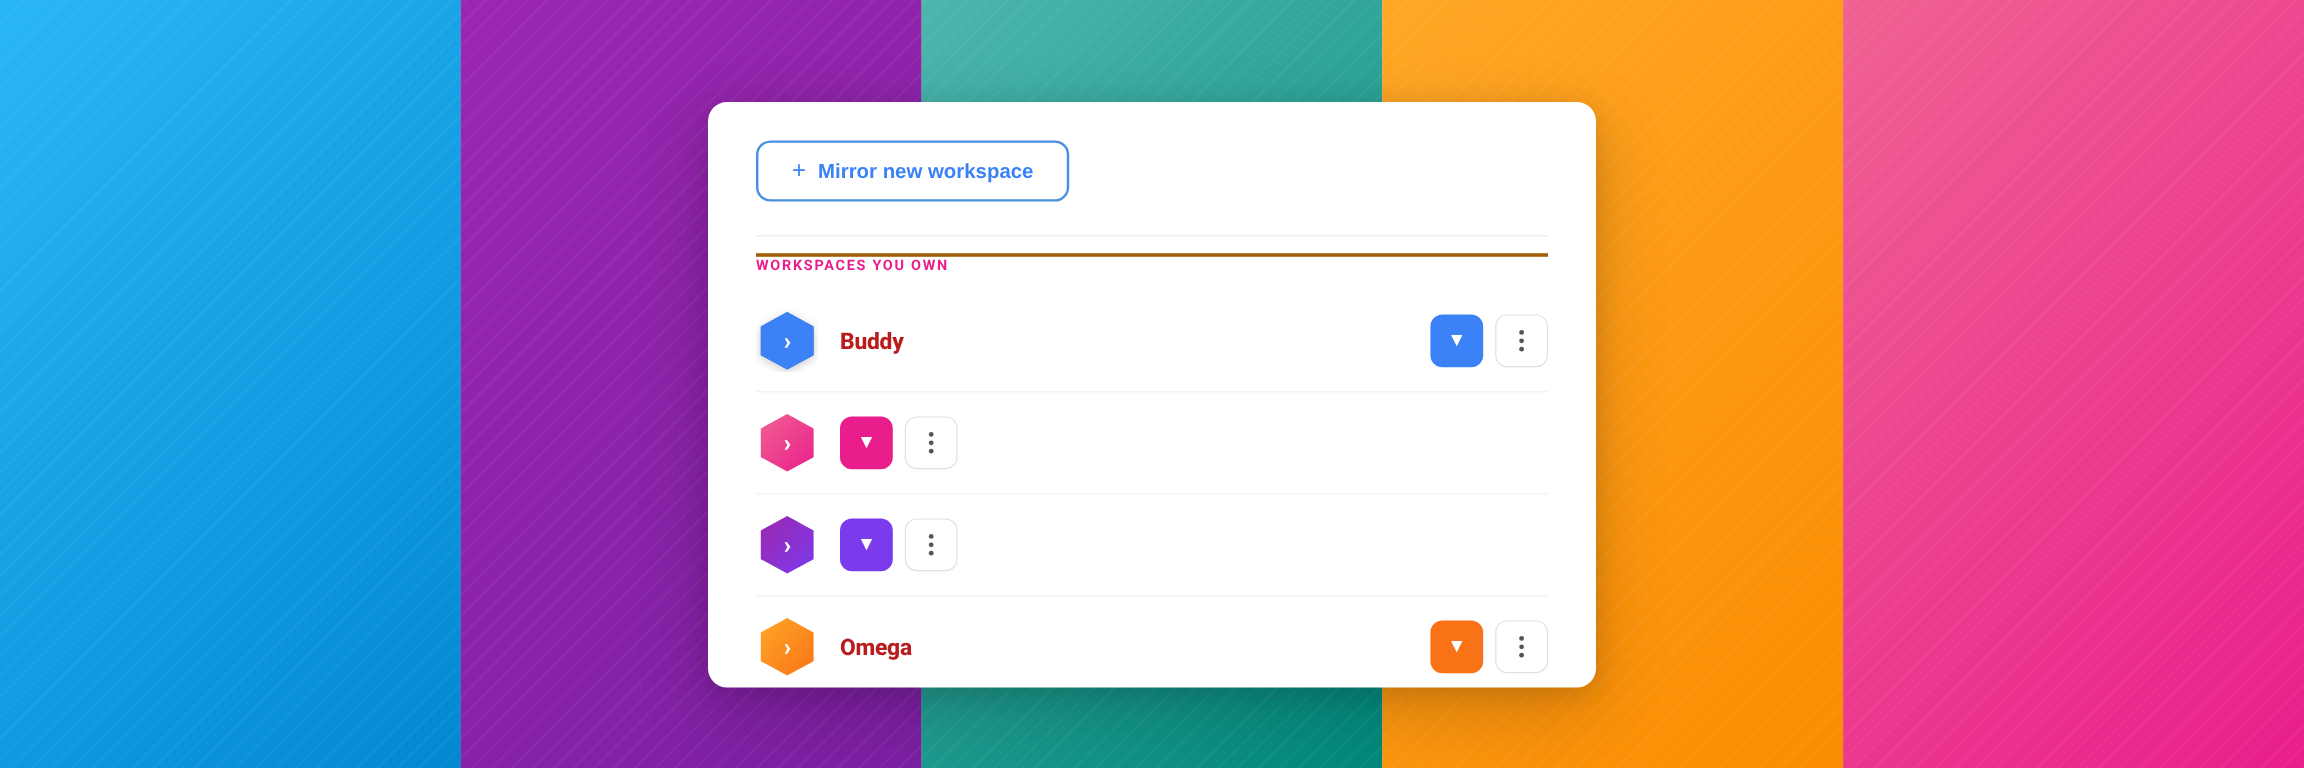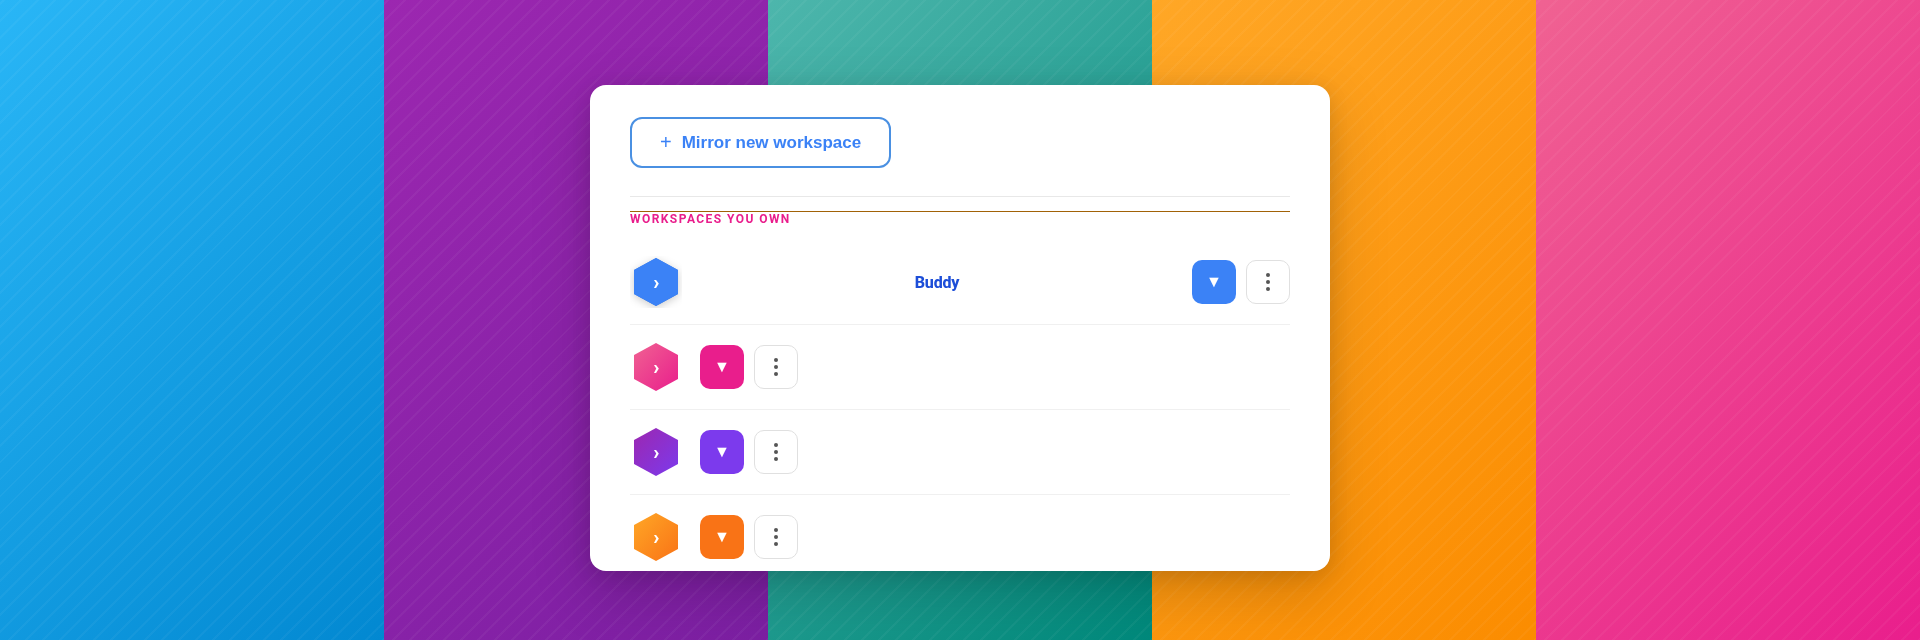--- a/index.html
+++ b/index.html
@@ -108,21 +108,21 @@
 
     
     .section-label {
       font-size: 12px;
       font-weight: 700;
       letter-spacing: 0.12em;
       color: #e91e8c;
       text-transform: uppercase;
       margin-bottom: 4px;
       padding-bottom: 10px;
-      border-top: 1px solid #a16207;
+      border-top: 3px solid #a16207;
       padding-top: 0;
     }
 
     
     .divider {
       width: 100%;
       height: 1px;
       background: #e8e8e8;
       margin-bottom: 14px;
     }
@@ -166,25 +166,24 @@
       left: 50%;
       transform: translate(-46%, -50%);
       color: white;
       font-size: 20px;
       font-weight: 900;
     }
 
     
     .workspace-name {
       flex: 1;
-      font-size: 16px;
+      font-size: 19px;
       font-weight: 800;
-      color: #1d4ed8;
+      color: #b91c1c;
       letter-spacing: -0.01em;
-      text-align: center;
     }
 
     
     .workspace-controls {
       display: flex;
       align-items: center;
       gap: 10px;
     }
 
     .dropdown-btn {
@@ -342,20 +341,21 @@
           <polygon points="26,2 48,14 48,38 26,50 4,38 4,14" fill="url(#grad-orange)"></polygon>
           <defs>
             <linearGradient id="grad-orange" x1="0%" y1="0%" x2="100%" y2="100%">
               <stop offset="0%" style="stop-color:#ffa726"></stop>
               <stop offset="100%" style="stop-color:#f97316"></stop>
             </linearGradient>
           </defs>
         </svg>
         <span class="hex-inner-chevron">›</span>
       </div>
+      <span class="workspace-name partial-name">Omega</span>
       <div class="workspace-controls">
         <button class="dropdown-btn orange">
           <span>▼</span>
         </button>
         <button class="more-btn">
           <span class="dot"></span>
           <span class="dot"></span>
           <span class="dot"></span>
         </button>
       </div>

